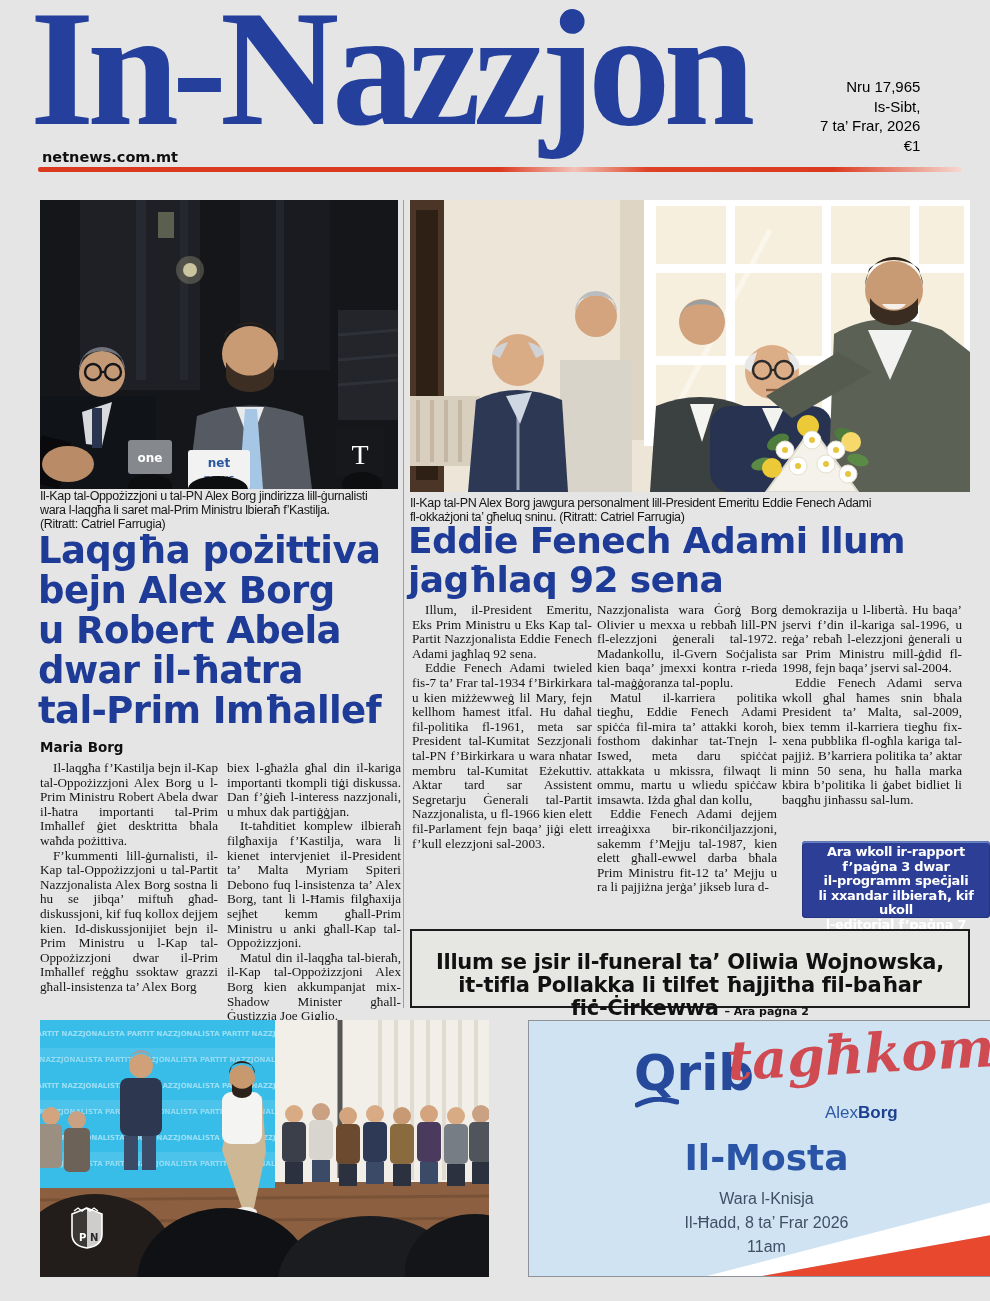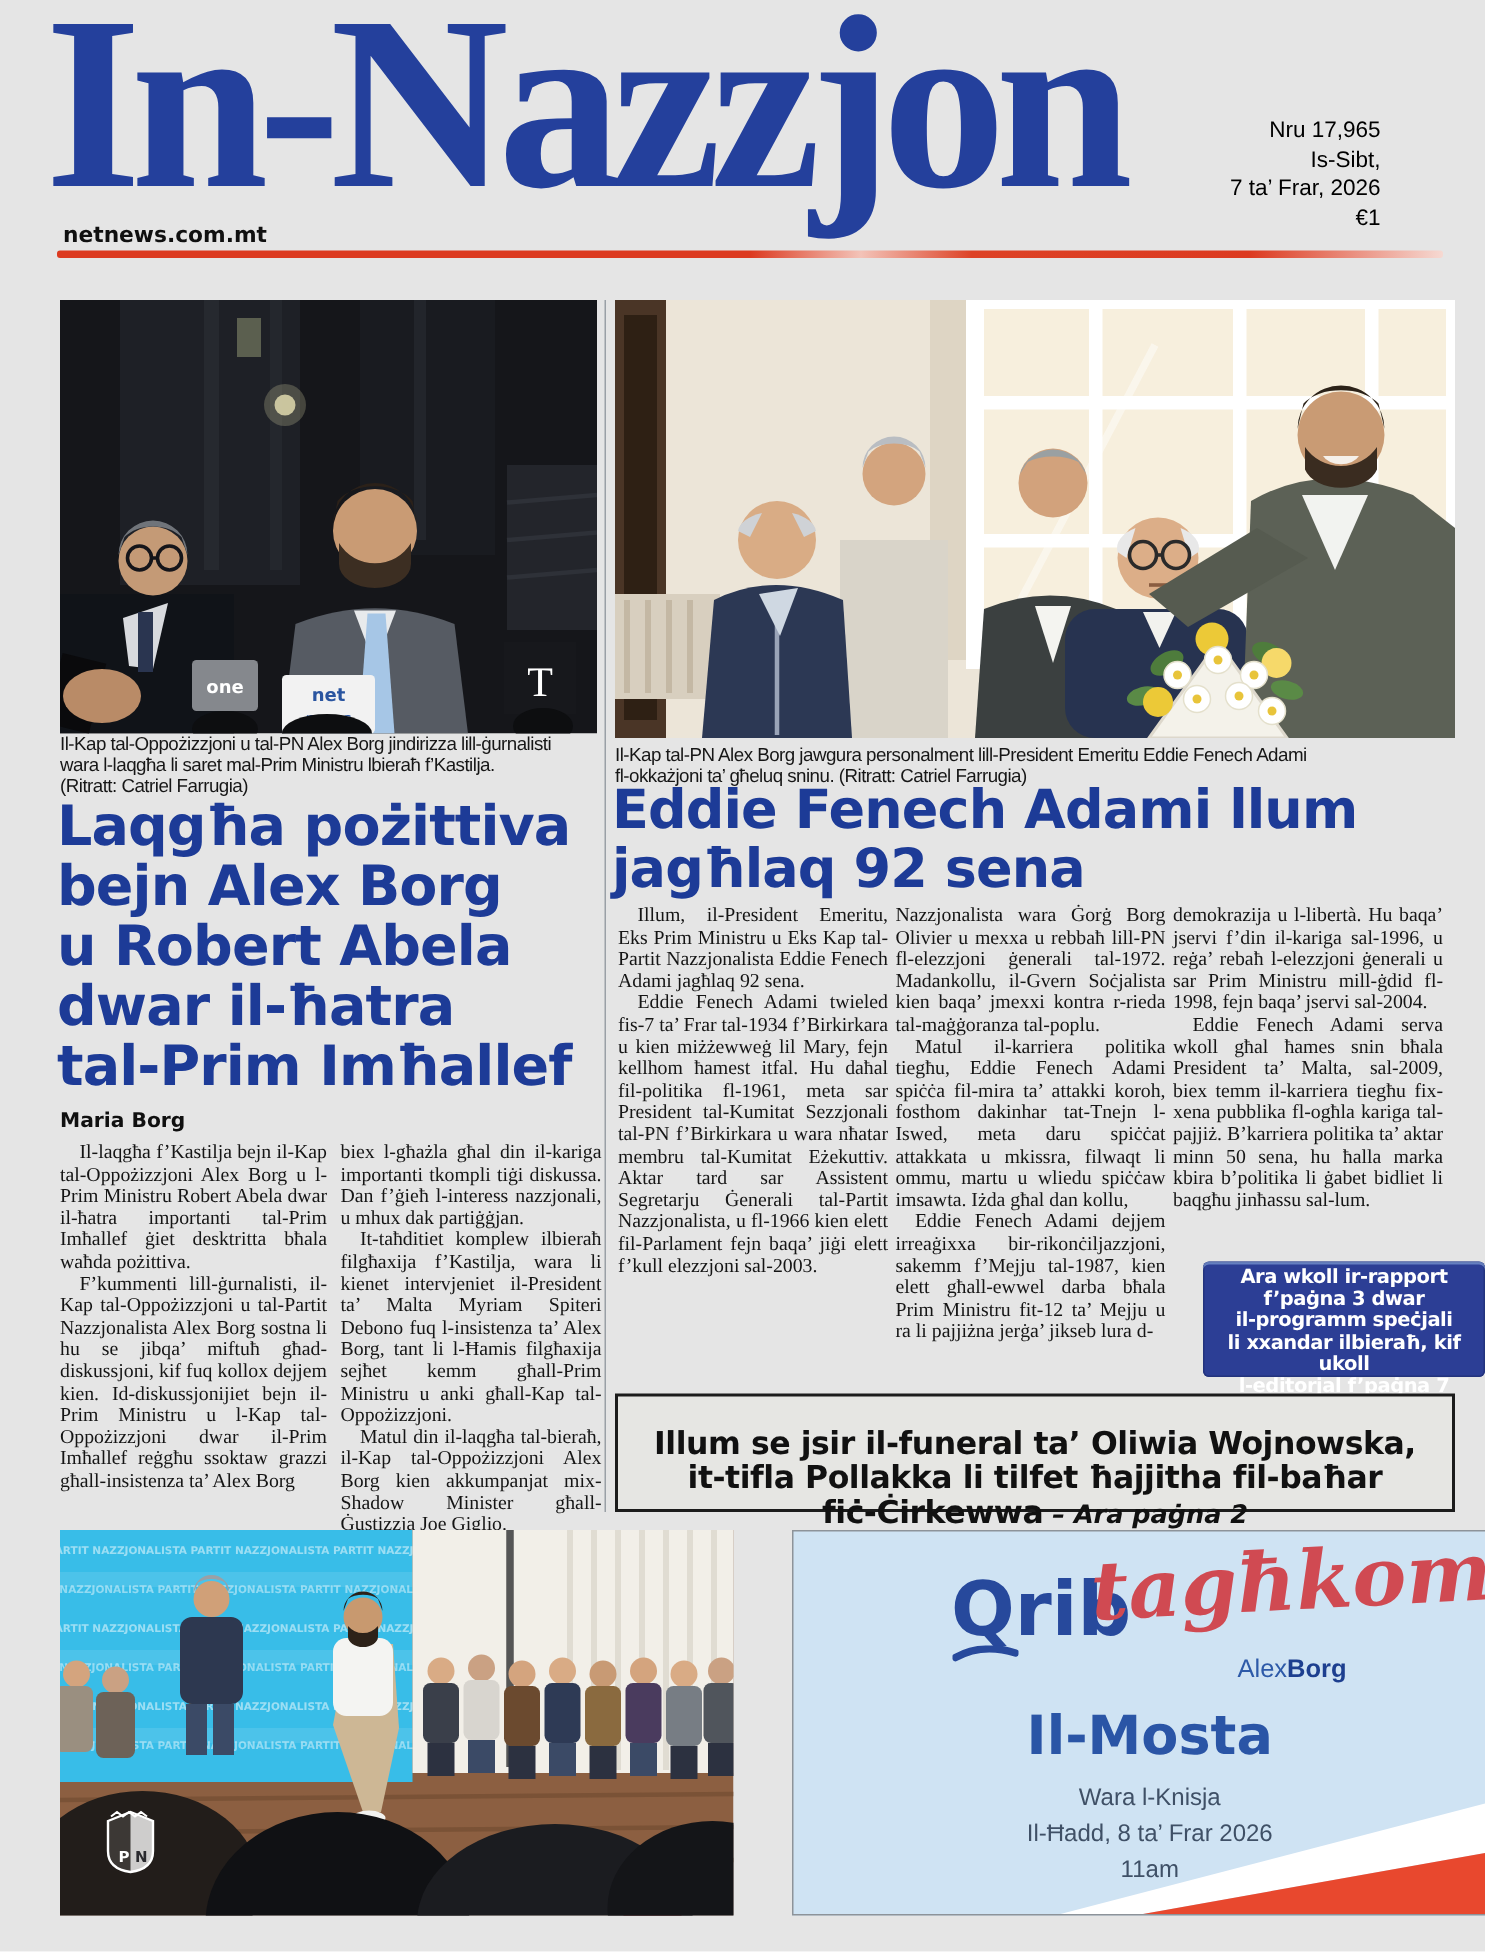--- a/index.html
+++ b/index.html
@@ -36,21 +36,21 @@
   .promo-box{left:782px;top:841px;width:188px;height:77px;box-sizing:border-box;background:#2c3e95;
        border-radius:4px;box-shadow:inset 0 2px 0 rgba(150,180,230,.55), inset 0 0 0 1px #23337d;
        color:#fff;font-family:"DejaVu Sans",sans-serif;font-weight:700;font-size:13px;line-height:14.6px;
        letter-spacing:-0.3px;text-align:center;padding-top:4px;margin-left:20px;}
 
   
   .funeral-box{left:410px;top:929px;width:560px;height:79px;box-sizing:border-box;background:#e6e6e3;
        border:2px solid #1c1c1c;text-align:center;padding-top:20px;
        font-family:"DejaVu Sans",sans-serif;font-weight:700;font-size:21px;line-height:23px;
        letter-spacing:-0.3px;color:#111;}
-  .funeral-ref{font-size:17px;letter-spacing:0;margin-left:6px;font-style:italic;}
+  .funeral-ref{font-size:11px;letter-spacing:0;margin-left:6px;}
 
   
   .ad-box{left:491px;top:1020px;width:477px;height:257px;box-sizing:border-box;background:#cfe3f3;
        border:1px solid #8d9399;overflow:hidden;margin-left:37px;}
   .ad-qrib{left:105px;top:27px;font-family:"DejaVu Sans",sans-serif;font-weight:700;font-size:50px;
        line-height:1;color:#27499c;}
   .ad-swoosh{left:106px;top:76px;}
   .ad-taghkom{left:198px;top:6px;font-family:"DejaVu Serif",serif;font-style:italic;font-weight:700;
        font-size:54px;line-height:1;color:#d04a52;transform:rotate(-3deg);}
   .ad-candidate{left:296px;top:82px;font-size:17px;color:#2d5aa8;}

